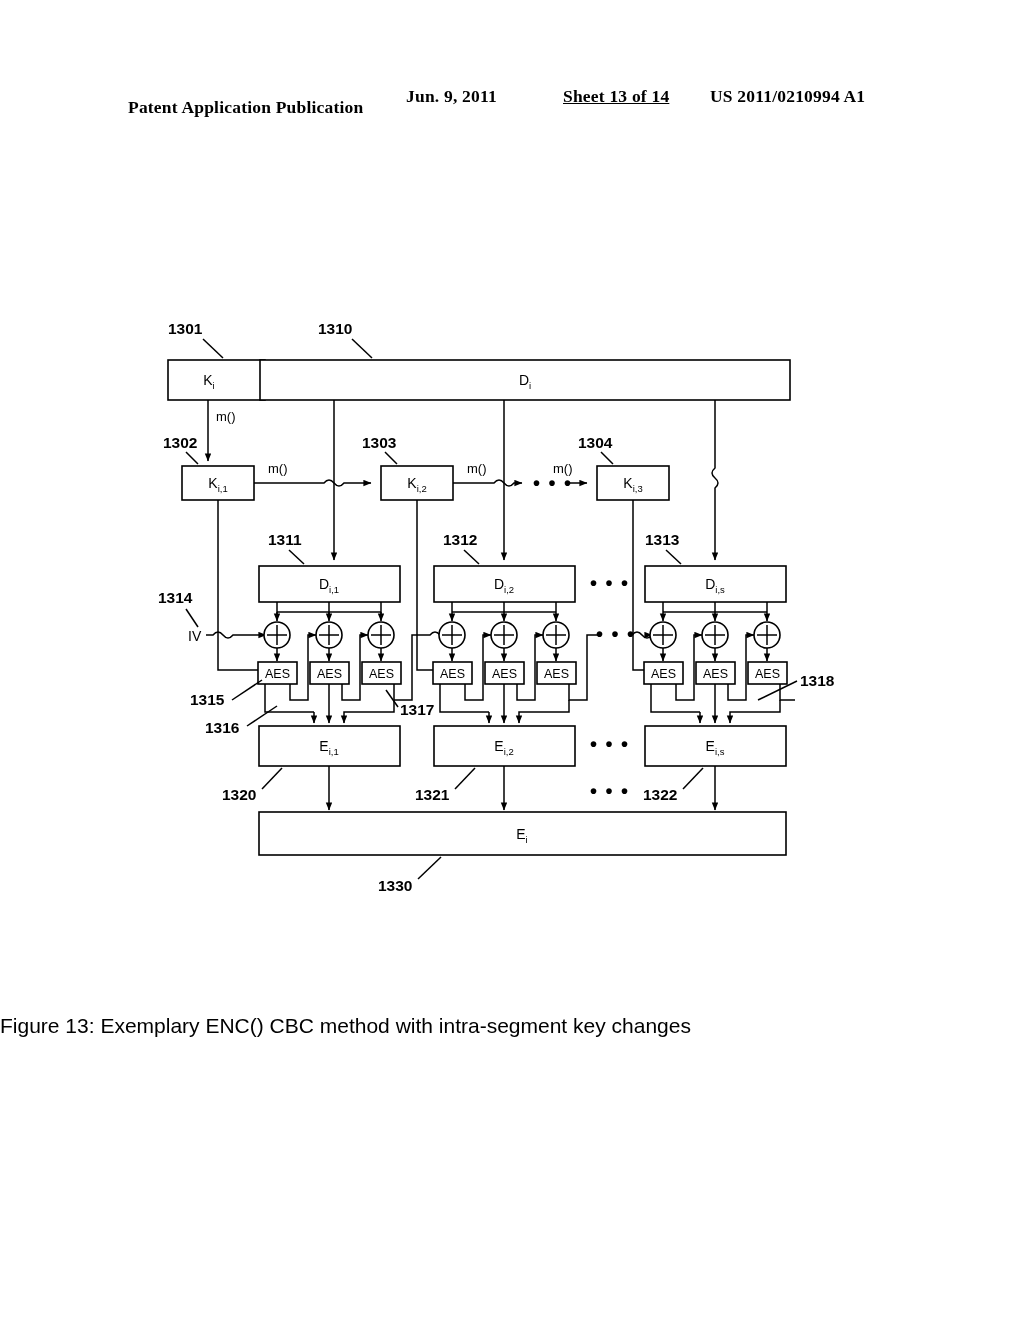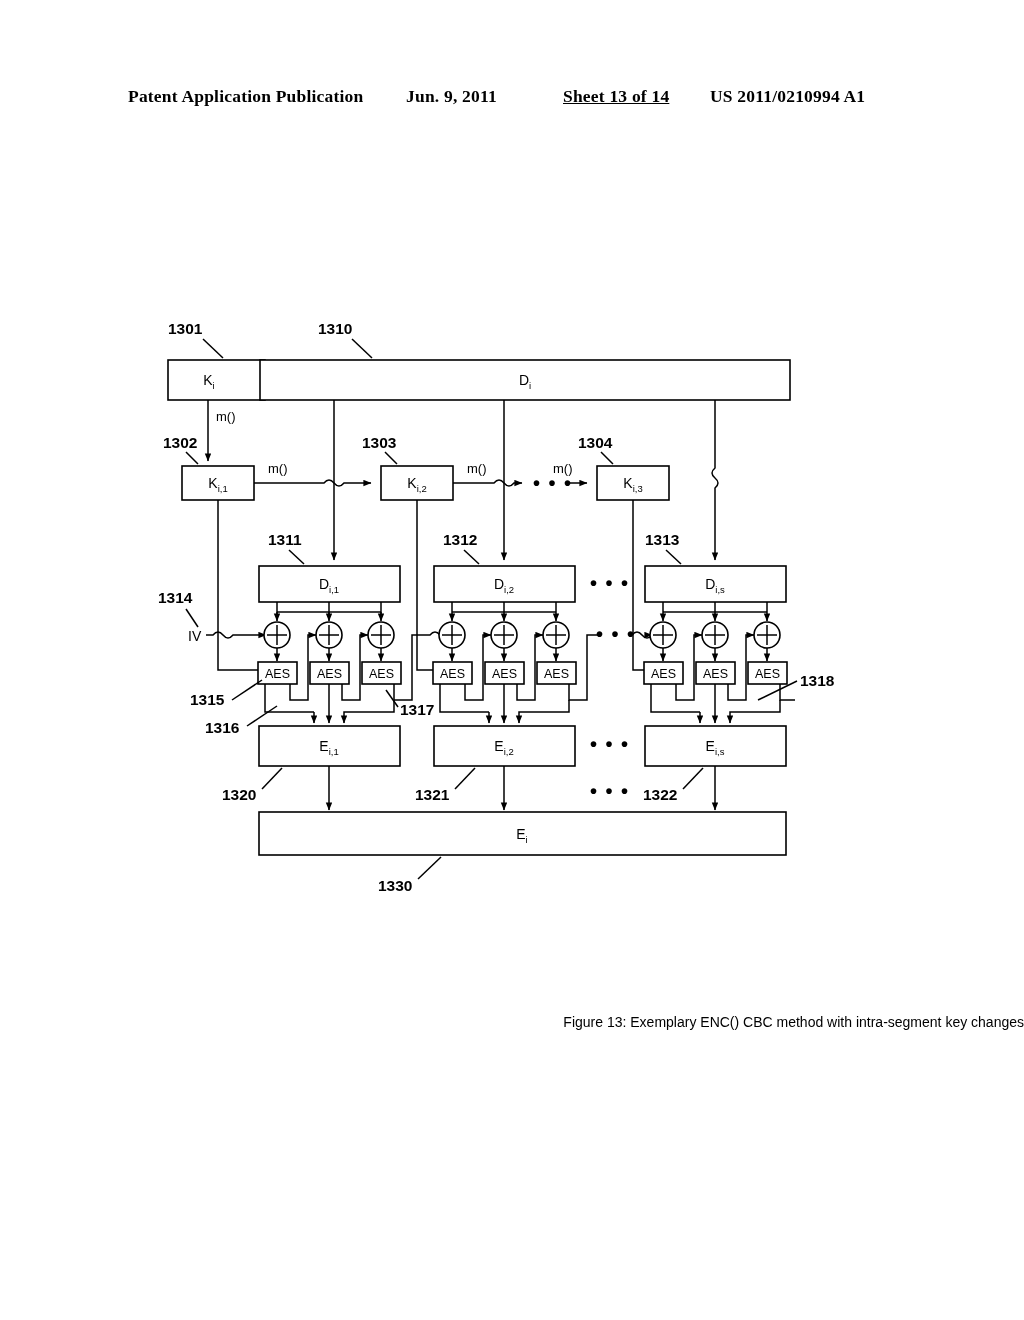--- a/index.html
+++ b/index.html
@@ -2,26 +2,26 @@
 <html><head>
 <meta charset="utf-8">
 <style>
   html,body{margin:0;padding:0;background:#fff;}
   body{width:1024px;height:1320px;font-family:"Liberation Serif",serif;overflow:hidden;}
   .page{position:relative;width:1024px;height:1320px;background:#fff;}
   .hdr{position:absolute;top:86px;left:0;width:1024px;
        font-family:"Liberation Serif",serif;font-weight:bold;font-size:17.5px;
        color:#000;letter-spacing:.2px;white-space:nowrap;}
   .hdr span{position:absolute;}
-  #h-pub{left:128px;}
+  #h-pub{left:128px;margin-top:11px;}
   #h-date{left:406px;}
   #h-sheet{left:563px;text-decoration:underline;}
   #h-pat{left:710px;}
-  .caption{position:absolute;top:1014px;left:0;width:1024px;text-align:right;
-           font-family:"Liberation Sans",sans-serif;font-size:14px;color:#000;}
+  .caption{position:absolute;top:1014px;left:0;width:1024px;text-align:left;
+           font-family:"Liberation Sans",sans-serif;font-size:21px;color:#000;}
   svg.diagram{position:absolute;left:0;top:0;width:1024px;height:1320px;}
   svg text{font-family:"Liberation Sans",sans-serif;fill:#000;}
   .boxlbl{font-size:14px;}
   .sub{font-size:9.5px;}
   .reflbl{font-family:"Liberation Sans",sans-serif;font-size:15.5px;font-weight:bold;}
   .mlbl{font-size:13px;}
   .aeslbl{font-size:12.5px;}
   .ivlbl{font-size:14px;}
   .dots{font-size:20px;font-weight:bold;letter-spacing:1.5px;}
   rect.bx{fill:#fff;stroke:#000;stroke-width:1.6;}

